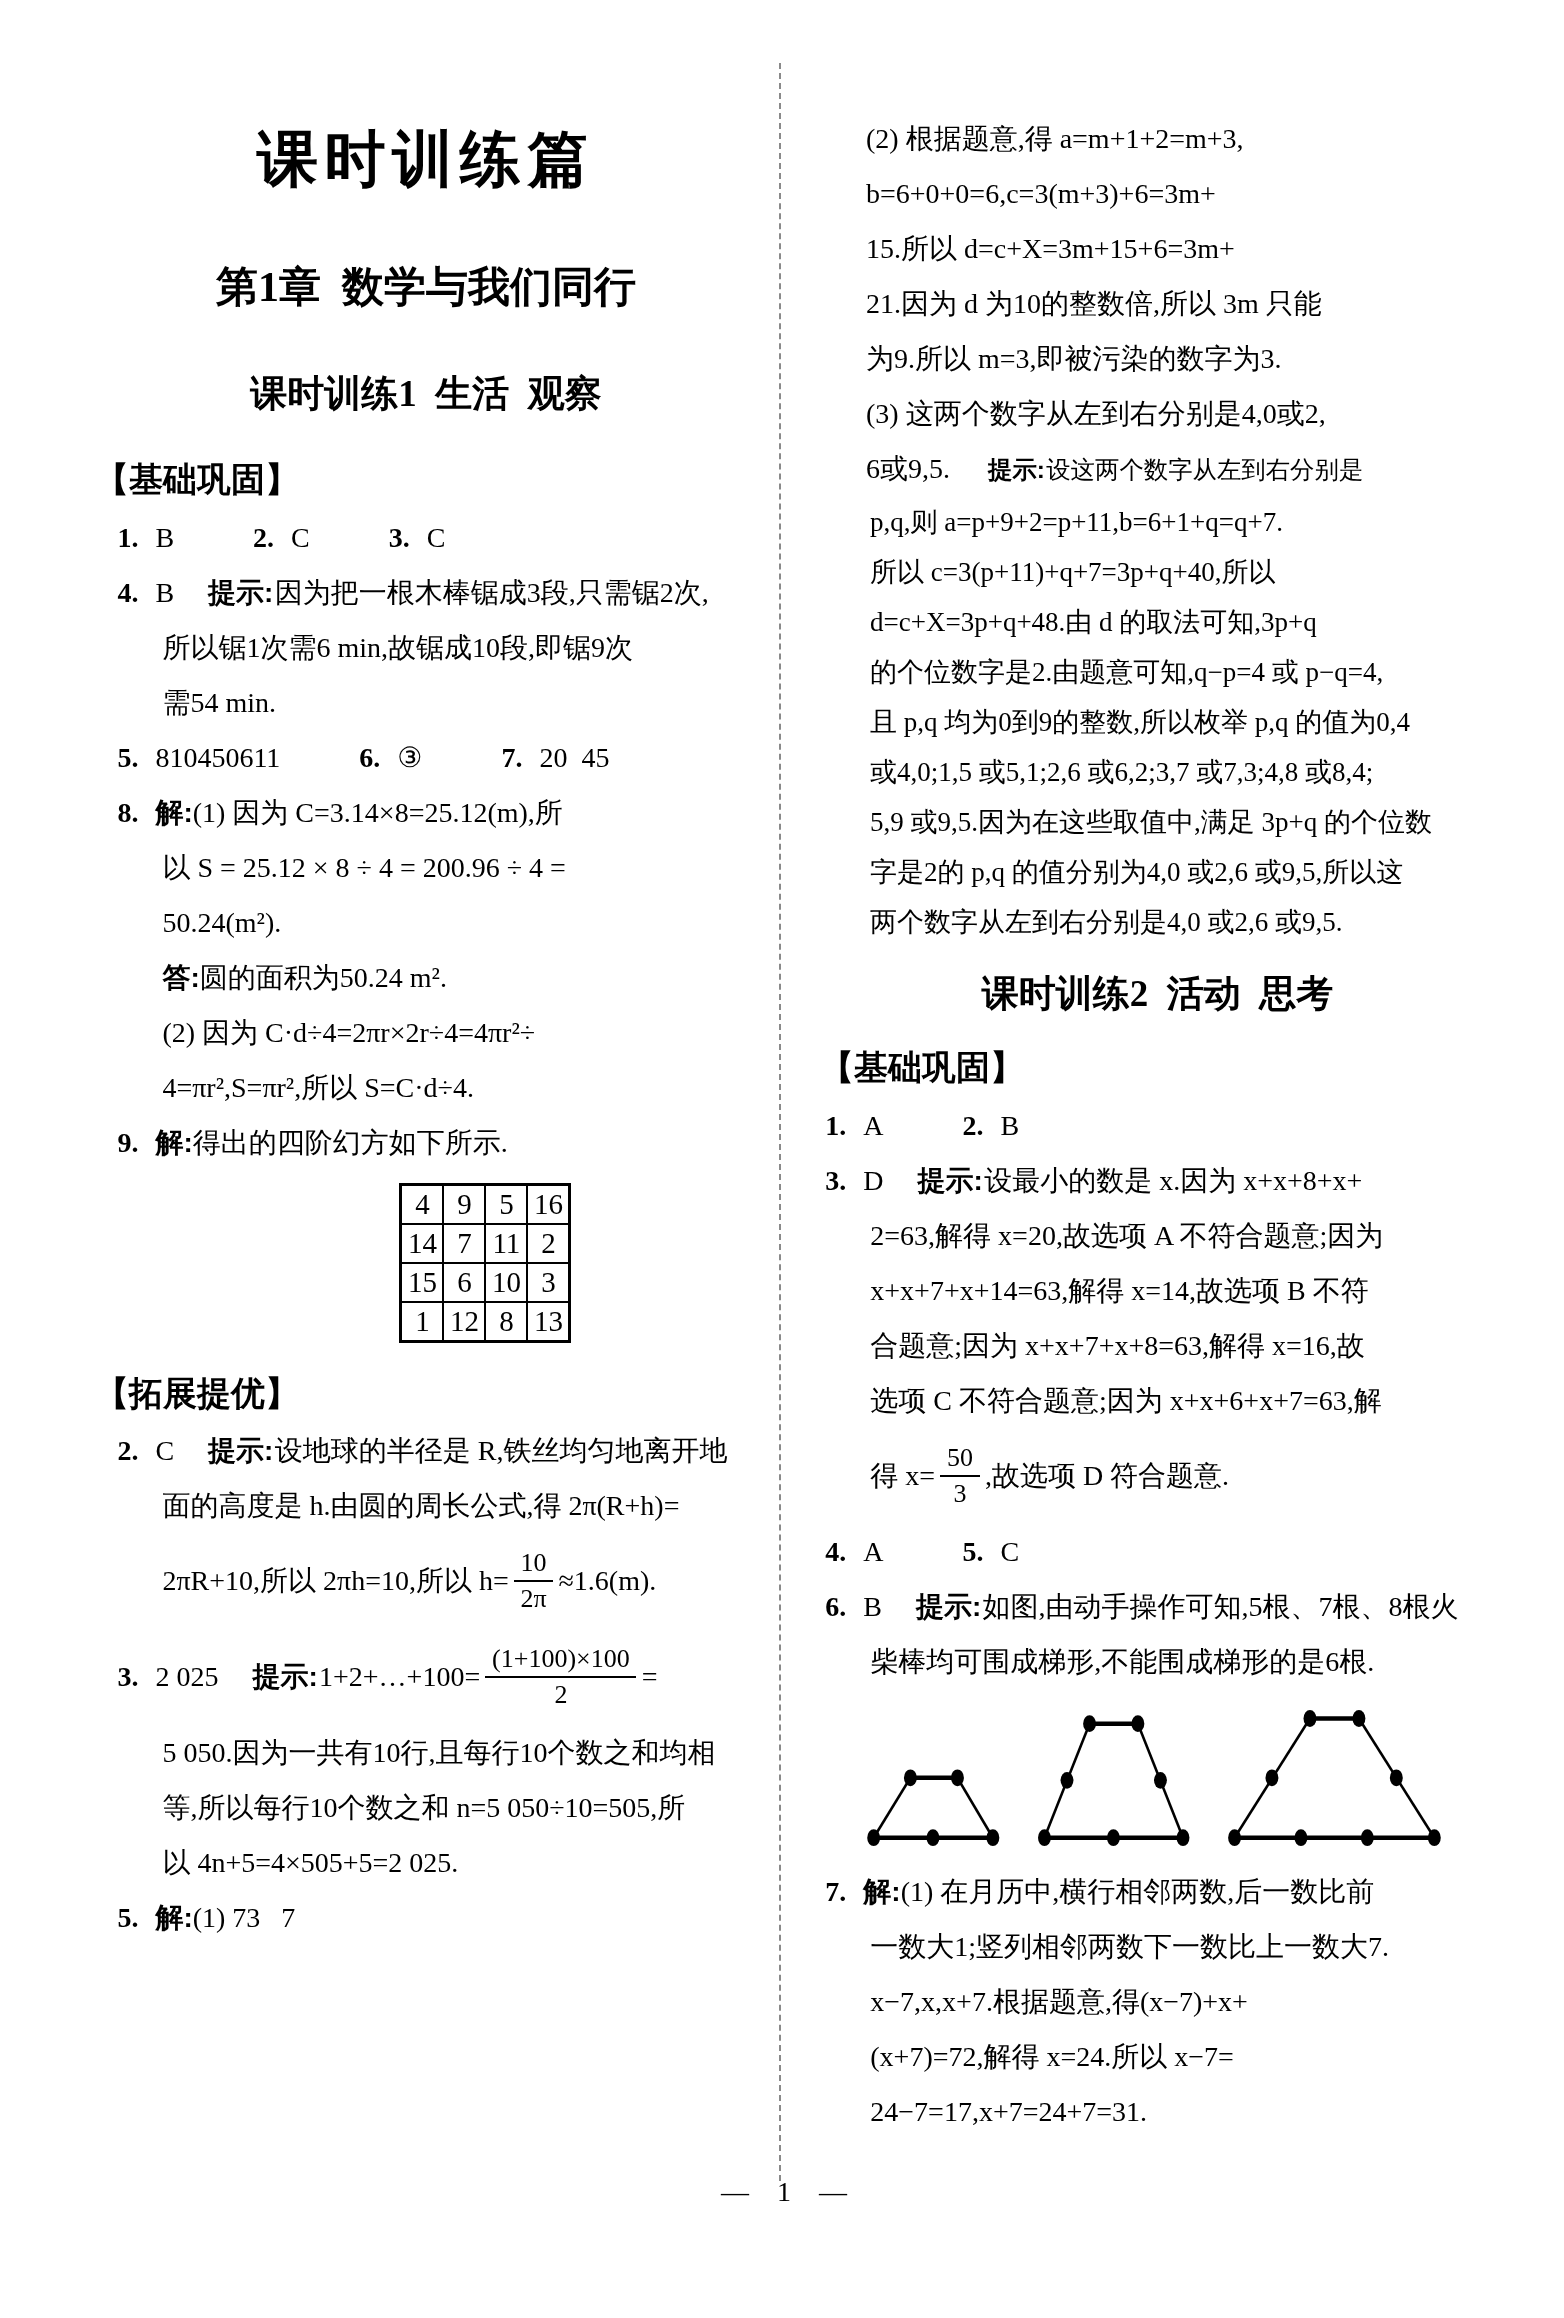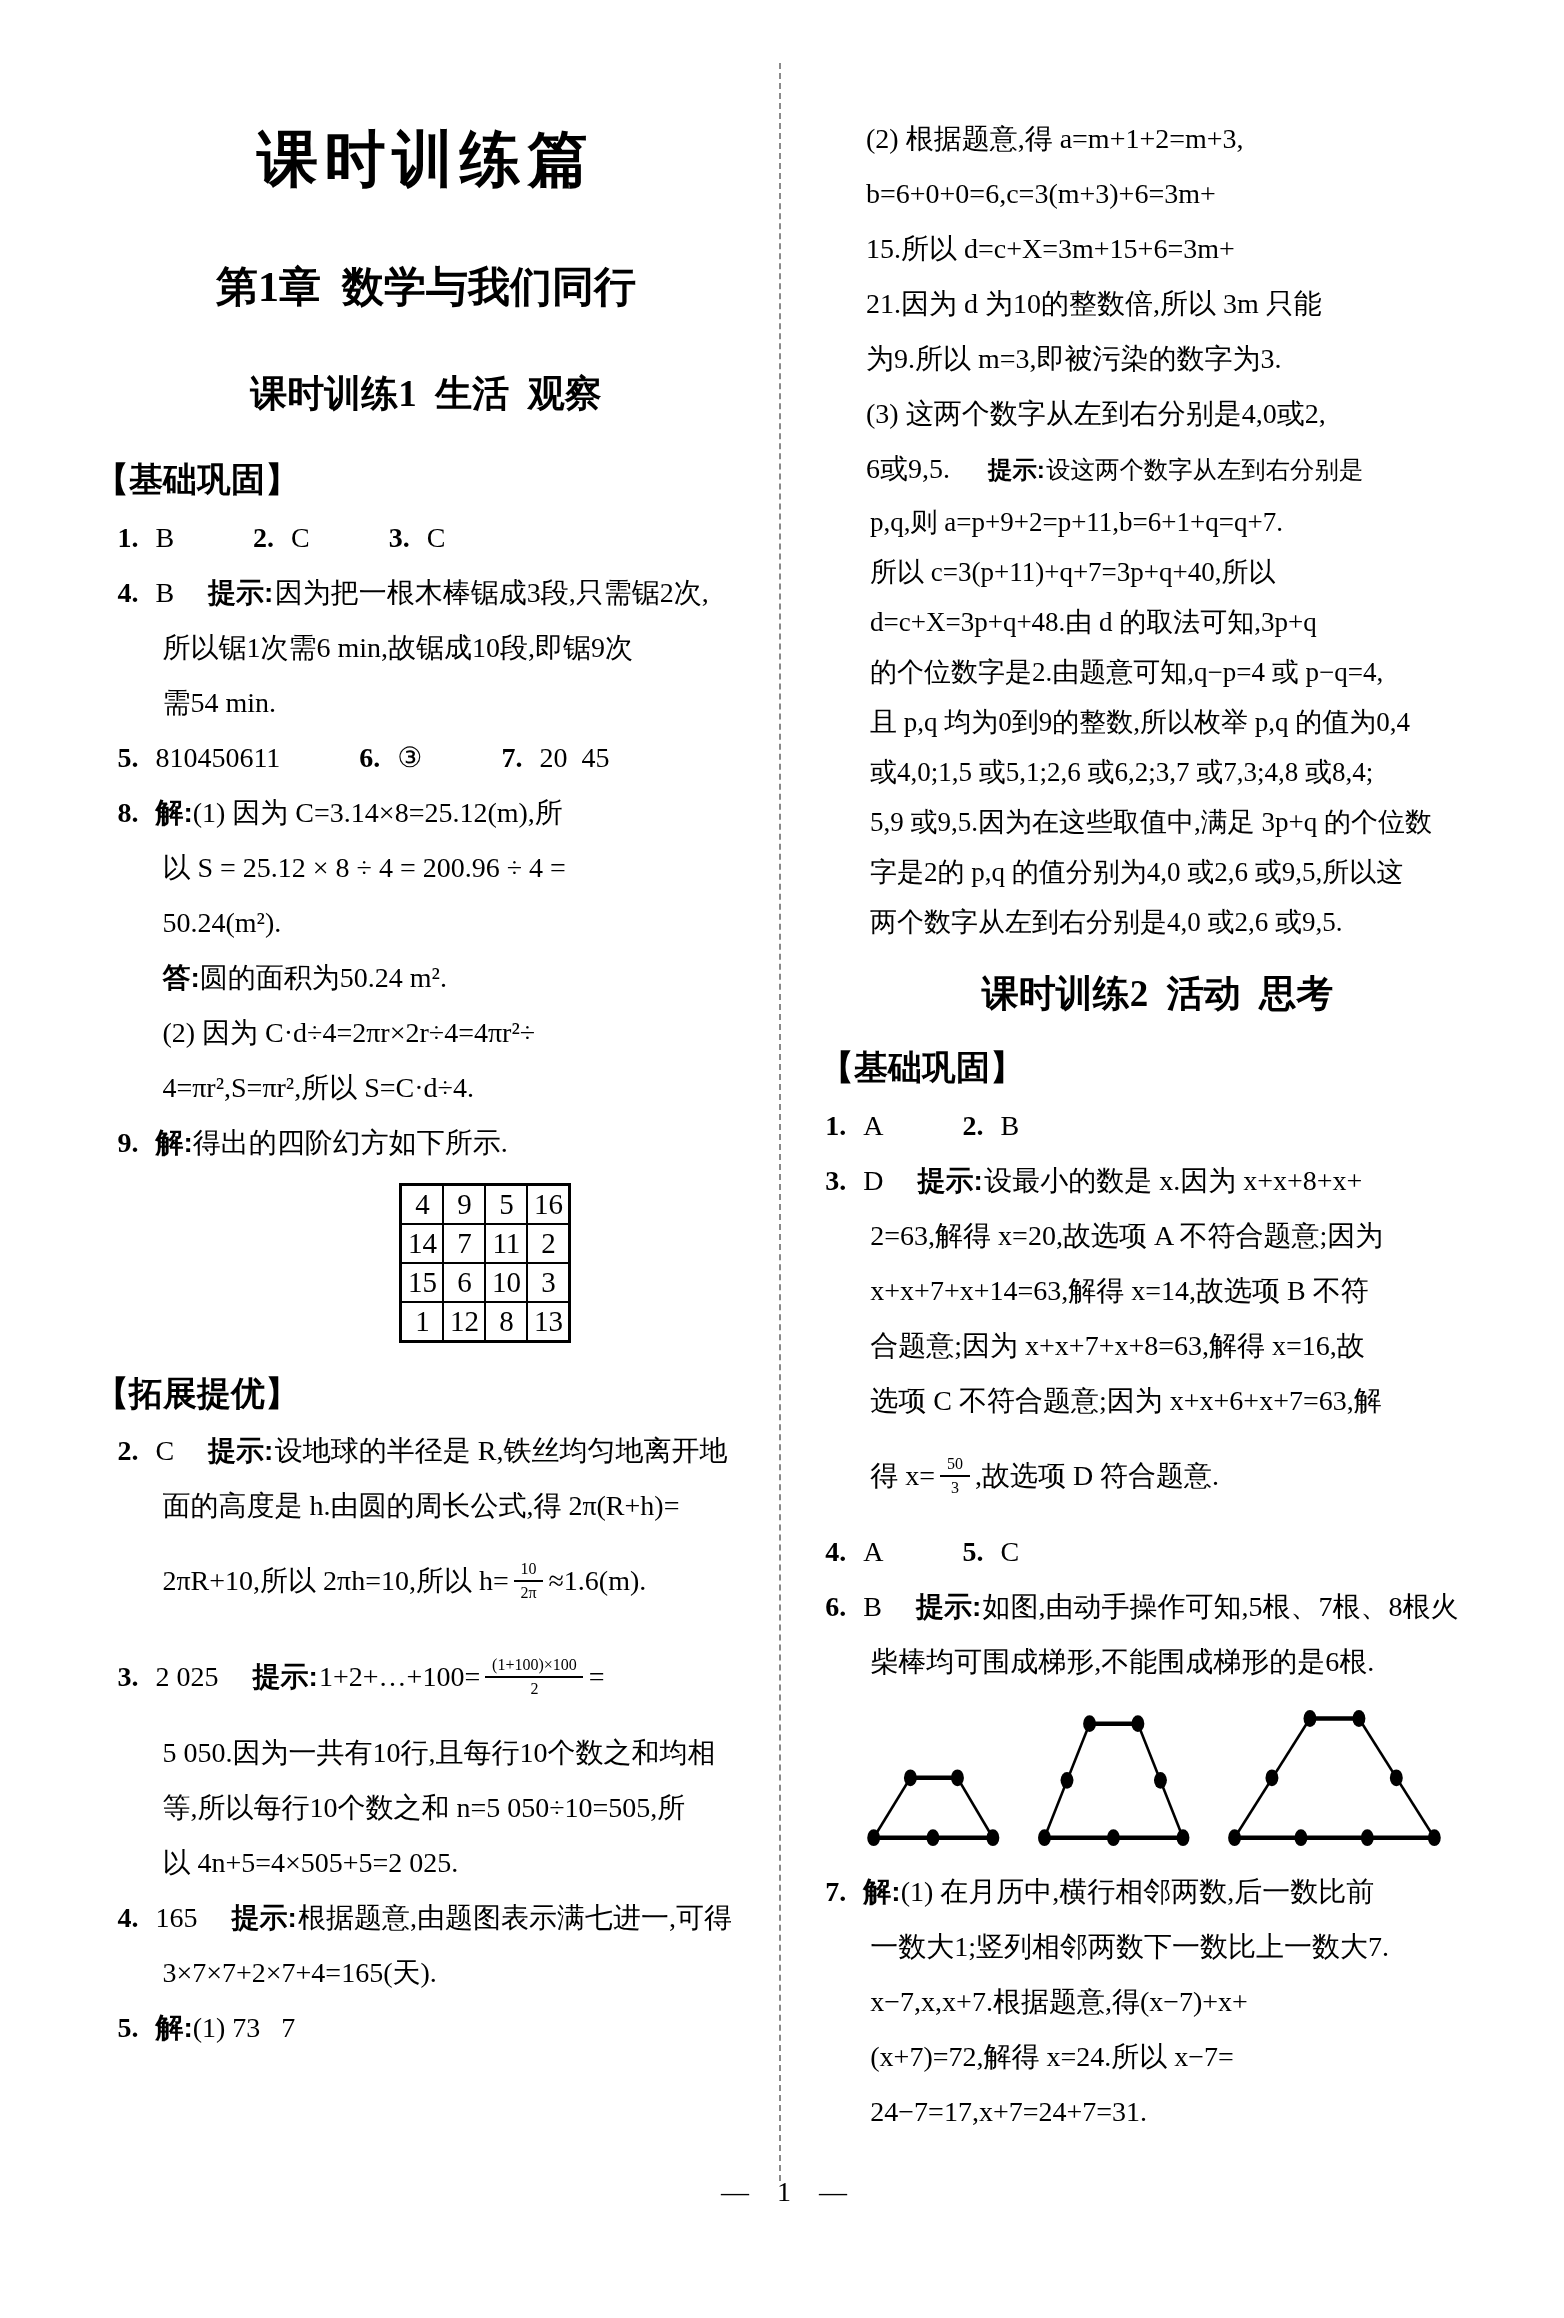--- a/index.html
+++ b/index.html
@@ -49,21 +49,21 @@
   .pair{margin-right:38px;}
 
   .para{margin-left:42px;}
   .hint-small .line{margin-left:46px;font-size:27px;line-height:50px;}
   .p3mix .small{font-size:24.4px;}
   .p3mix .gap{display:inline-block;width:38px;}
 
   .fline{display:flex;align-items:center;min-height:96px;line-height:1.3;}
   .frac{
     display:inline-flex;flex-direction:column;align-items:center;
-    vertical-align:middle;margin:0 5.3px;font-size:16px;line-height:1.15;
+    vertical-align:middle;margin:0 5.3px;font-size:26px;line-height:1.15;
   }
   .frac .fnum{padding:0 6.6px 2px;border-bottom:2px solid #000;}
   .frac .fden{padding-top:2px;}
 
   table.magic{
     border-collapse:collapse;border:3.3px solid #000;
     margin:13px 0 10.5px 282px;
   }
   table.magic td{
     border:2px solid #000;width:40px;height:37px;
@@ -166,24 +166,20 @@
       <span class="num">3.</span><span class="ansv">2 025</span><span class="hint-label">提示:</span>
       <span>1+2+…+100=</span>
       <span class="frac"><span class="fnum">(1+100)×100</span><span class="fden">2</span></span>
       <span>=</span>
     </div>
     <div class="line cont">5 050.因为一共有10行,且每行10个数之和均相</div>
     <div class="line cont">等,所以每行10个数之和 n=5 050÷10=505,所</div>
     <div class="line cont">以 4n+5=4×505+5=2 025.</div>
   </div>
 
-  <div class="item">
-    <div class="line"><span class="num">4.</span><span class="ansv">165</span><span class="hint-label">提示:</span><span>根据题意,由题图表示满七进一,可得</span></div>
-    <div class="line cont">3×7×7+2×7+4=165(天).</div>
-  </div>
 
   <div class="item">
     <div class="line"><span class="num">5.</span><span class="jie-label">解:</span><span>(1) 73   7</span></div>
   </div>
 
 </div>
 
 <div class="col col-right">
 
   <div class="para">

